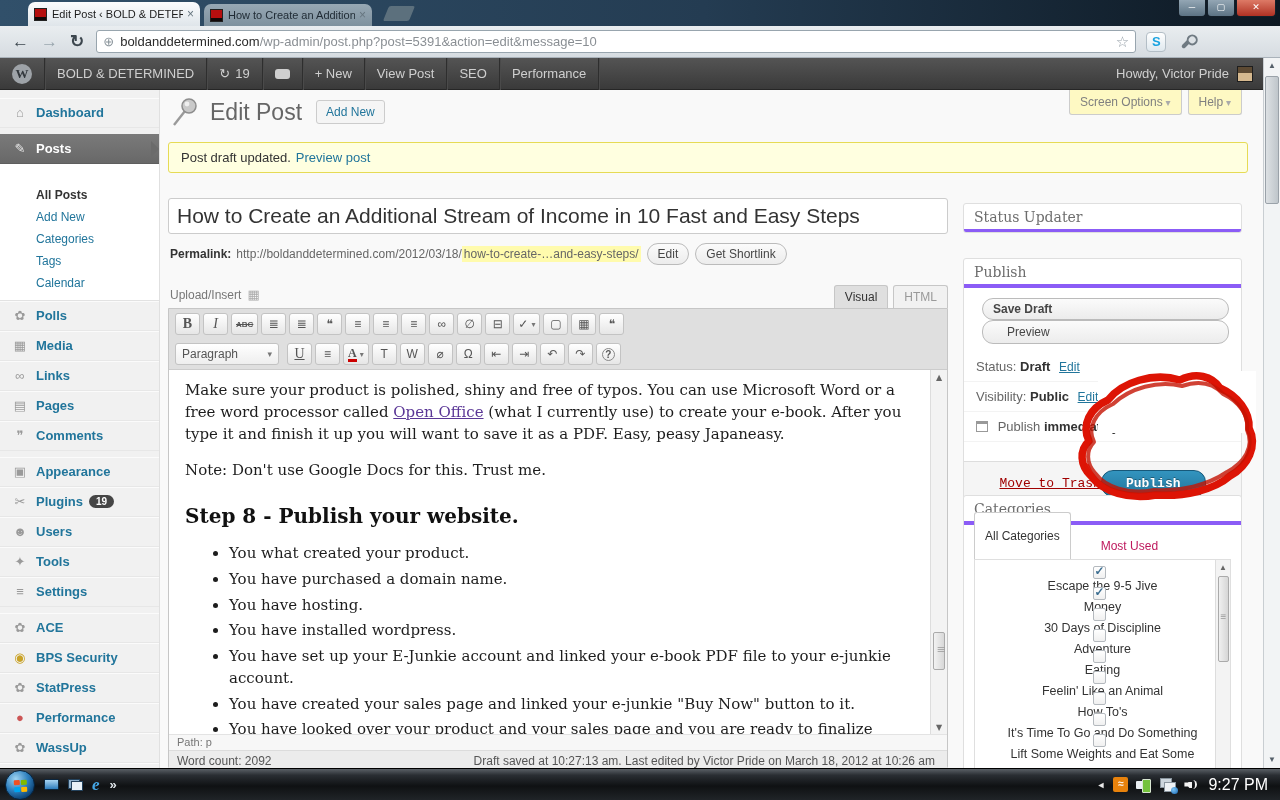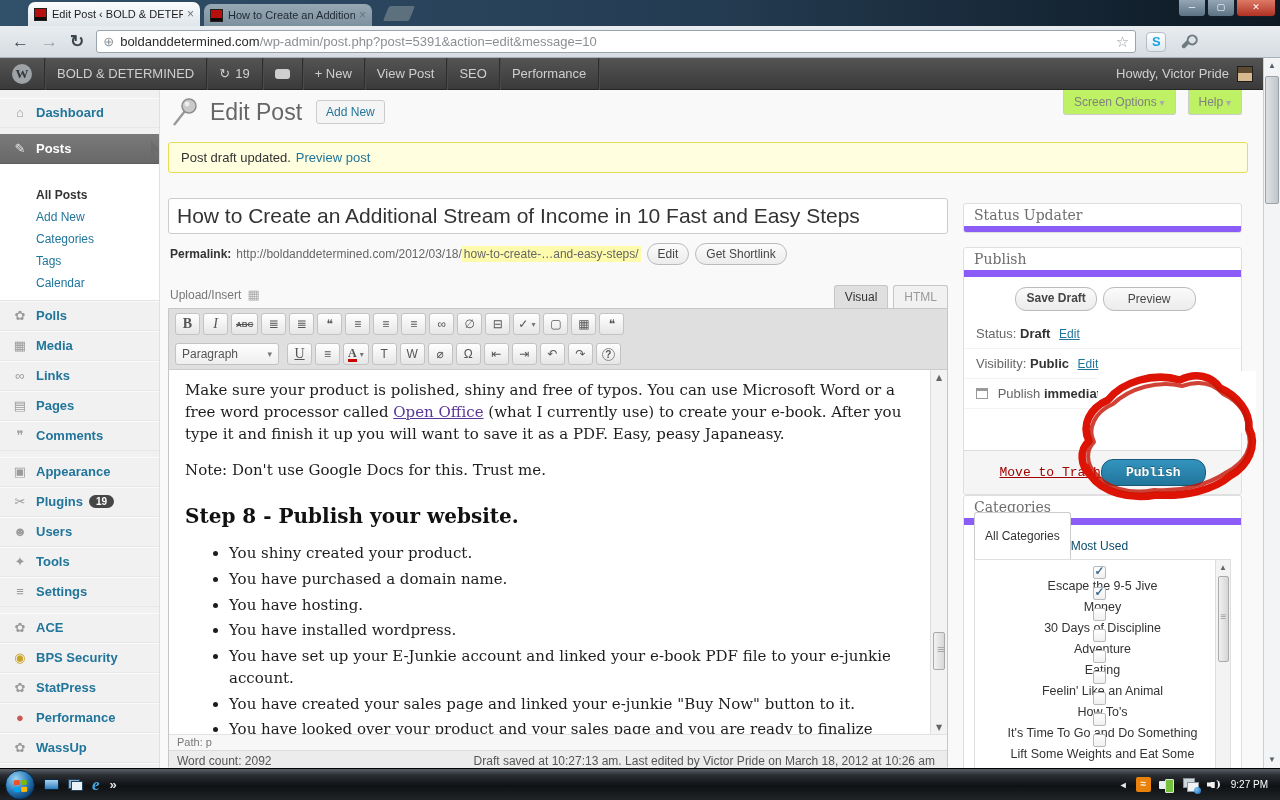--- a/index.html
+++ b/index.html
@@ -69,22 +69,22 @@
   .sep { height:6px; }
   .badge { margin-left:6px; background:#464646; color:#fff; font-size:10px; font-weight:bold; border-radius:9px; padding:1px 7px; }
   .ic-gold { color:#c9a227; } .ic-red { color:#cc5555; } .ic-orange { color:#e87e1e; }
 
   
   .wp-heading { position:absolute; left:170px; top:6px; display:flex; align-items:center; }
   .pin-svg { margin-right:10px; }
   .page-title { font-size:23px; color:#666; }
   .add-new-btn { margin-left:14px; font-size:12px; color:#21759b; background:#f5f5f5; border:1px solid #ccc; border-radius:3px; padding:4px 9px; }
   .screen-tabs { position:absolute; top:0; right:21px; display:flex; }
-  .sot { background:#bef264; border:1px solid #ccc; border-top:none; border-radius:0 0 3px 3px; color:#808080;
-    font-size:12px; padding:5px 10px; margin-left:12px; }
+  .sot { background:#fef9c3; border:1px solid #ccc; border-top:none; border-radius:0 0 3px 3px; color:#808080;
+    font-size:12px; padding:5px 10px; margin-left:6px; }
   .sot::after { content:" ▾"; color:#aaa; font-size:10px; }
 
   
   .notice { position:absolute; left:168px; top:52px; width:1080px; height:31px; background:#ffffe0; border:1px solid #e6db55;
     border-radius:3px; display:flex; align-items:center; padding:0 12px; font-size:13px; color:#333; }
   .notice .nlink { margin-left:5px; color:#21759b; }
 
   
   .title-input { position:absolute; left:168px; top:108px; width:780px; height:36px; border:1px solid #ccc; border-radius:3px;
     background:#fff; font-family:"Liberation Sans",sans-serif; font-size:21px; color:#333; padding:0 8px; outline:none; }
@@ -132,41 +132,41 @@
   .ed-thumb { position:absolute; left:2px; top:262px; width:12px; height:38px; border:1px solid #aaa; border-radius:2px;
     background:linear-gradient(90deg,#f2f2f2,#d8d8d8); }
   .ed-thumb::after { content:"≡"; position:absolute; left:2.5px; top:9px; color:#999; font-size:11px; }
   .ed-path { height:16px; background:#f7f7f7; border-top:1px solid #e3e3e3; font-size:11px; color:#777; padding:1px 8px; }
   .ed-status { height:20px; background:#ececec; border-top:1px solid #dcdcdc; border-radius:0 0 3px 3px;
     display:flex; justify-content:space-between; align-items:center; font-size:12px; color:#555; padding:0 12px 0 8px; }
 
   
   .rightcol { position:absolute; left:963px; top:113px; width:279px; height:565px; }
   .postbox { position:absolute; left:0; width:279px; background:#fff; border:1px solid #dfdfdf; border-radius:3px; }
-  .pb-head { height:29px; border-bottom:7px solid #8b5cf6; display:flex; align-items:center; padding:0 10px;
+  .pb-head { height:29px; border-bottom:4px solid #8b5cf6; display:flex; align-items:center; padding:0 10px;
     font-family:"DejaVu Serif",serif; font-size:14px; color:#6d6d6d; }
   .box-su { top:0; height:30px; overflow:hidden; }
-  .box-publish { top:44px; height:248px; }
-  .pub-btnrow { display:flex; justify-content:center; padding:10px 12px 8px 12px; }
+  .box-publish { top:55px; height:248px; }
+  .pub-btnrow { display:flex; justify-content:space-between; padding:10px 12px 8px 12px;flex-direction:column; }
   .pill.save { font-weight:bold; }
   .pill.preview { padding:4px 24px; }
   .misc-row { padding:7px 12px; font-size:13px; color:#666; border-bottom:1px solid #f3f3f3; }
   .misc-row b { color:#333; }
   .editlink { color:#21759b; text-decoration:underline; margin-left:5px; font-size:12px; }
   .cal { display:inline-block; width:12px; height:11px; border:1px solid #999; border-top:3px solid #999; margin-right:6px; vertical-align:-1px; }
   .pub-footer { position:absolute; bottom:0; left:0; right:0; height:44px; background:#f5f5f5; border-top:1px solid #ddd;
     border-radius:0 0 3px 3px; display:flex; align-items:center; justify-content:center; padding:0 12px;font-family:Liberation Mono, monospace; }
   .trash { color:#a00000; text-decoration:underline; font-size:13px; }
   .publish-btn { border:1px solid #17597a; border-radius:12px; background:linear-gradient(#3394bf,#21759b); color:#fff;
     font-size:13px; font-weight:bold; padding:5px 24px; text-shadow:0 -1px 0 rgba(0,0,0,.35); }
 
   .box-cats { top:292px; height:300px; }
   .cat-tabs { display:flex; align-items:flex-end; padding:8px 10px 0 10px; height:34px; position:relative; }
   .cat-tab { font-size:12px; color:#333; background:#fff; border:1px solid #ccc; border-bottom:none; border-radius:3px 3px 0 0; padding:16px 10px; position:relative; z-index:2; }
-  .cat-link { font-size:12px; color:#0c4a6e; margin-left:0; padding-bottom:6px; }
+  .cat-link { font-size:12px; color:#be185d; margin-left:30px; padding-bottom:6px; }
   .cat-list { margin:0 10px; border:1px solid #dfdfdf; background:#fff; height:222px; position:relative; overflow:hidden; }
   .cat-items { padding:6px 8px; }
   .cat-row { display:flex; align-items:center; height:21px; font-size:12.5px; color:#333;flex-direction:column; }
   .chk { width:13px; height:13px; border:1px solid #b4b9be; border-radius:2px; background:linear-gradient(#fff,#f0f0f0);
     margin-right:7px; flex:0 0 auto; position:relative; }
   .chk.checked::after { content:"✓"; position:absolute; left:1px; top:-3px; color:#3c6e91; font-size:12px; font-weight:bold; }
   .cat-scroll { position:absolute; right:0; top:0; bottom:0; width:15px; background:#f3f3f3; border-left:1px solid #ddd; }
   .cat-thumb { position:absolute; left:1.5px; top:16px; width:11px; height:86px; border:1px solid #aaa; border-radius:2px;
     background:linear-gradient(90deg,#f0f0f0,#d6d6d6); }
   .cat-thumb::after { content:"≡"; position:absolute; left:2px; top:34px; color:#999; font-size:10px; }
@@ -211,21 +211,21 @@
   .tray-power::before { content:""; position:absolute; left:0; top:3px; width:7px; height:8px; background:#e9eef2; border-radius:1px; }
   .tray-power::after { content:""; position:absolute; right:1px; top:1px; width:7px; height:12px; background:#74c23c; border:1px solid #d9e6d2; border-radius:1px; }
   .tray-net { width:16px; height:14px; position:relative; margin-right:8px; }
   .tray-net::before { content:""; position:absolute; left:0; top:0; width:10px; height:8px; background:#cdd6dd; border:1px solid #8a959e; }
   .tray-net::after { content:""; position:absolute; right:0; bottom:0; width:10px; height:8px; background:#eef2f5; border:1px solid #8a959e; }
   .net-globe { position:absolute; right:-2px; bottom:-2px; width:7px; height:7px; background:radial-gradient(circle at 35% 35%, #7cc4f4, #1868b4); border-radius:50%; z-index:2; }
   .tray-vol { width:14px; height:14px; position:relative; margin-right:10px; }
   .tray-vol::before { content:""; position:absolute; left:0; top:4px; width:8px; height:6px; background:#f2f2f2;
     clip-path:polygon(0 15%, 45% 15%, 100% -60%, 100% 160%, 45% 85%, 0 85%); }
   .tray-vol::after { content:""; position:absolute; right:1px; top:2px; width:7px; height:9px; border-right:2px solid #f2f2f2; border-radius:50%; }
-  .clock { color:#fff; font-size:10px; }
+  .clock { color:#fff; font-size:16px; }
 </style>
 </head>
 <body>
 
 <div class="screen">
 
   <div class="tabstrip">
     <div class="tab active">
       <span class="favicon"></span>
       <span class="tab-title">Edit Post ‹ BOLD &amp; DETERM</span>
@@ -460,21 +460,21 @@
           <span class="tb-btn">
               <span class="helpcirc">?</span>
             </span>
         </div>
         <div class="ed-content">
           <div class="ed-inner">
             <p><span>Make sure your product is polished, shiny and free of typos. You can use Microsoft Word or a free word processor called </span><span class="oo-link">Open Office</span><span> (what I currently use) to create your e-book. After you type it and finish it up you will want to save it as a PDF. Easy, peasy Japaneasy.</span></p>
             <p>Note: Don't use Google Docs for this. Trust me.</p>
             <h2>Step 8 - Publish your website.</h2>
             <ul>
-              <li>You shiny created your product.</li>
+              <li>You what created your product.</li>
               <li>You have purchased a domain name.</li>
               <li>You have hosting.</li>
               <li>You have installed wordpress.</li>
               <li>You have set up your E-Junkie account and linked your e-book PDF file to your e-junkie account.</li>
               <li>You have created your sales page and linked your e-junkie "Buy Now" button to it.</li>
               <li>You have looked over your product and your sales page and you are ready to finalize everything.</li>
 
             </ul>
 
           </div>

